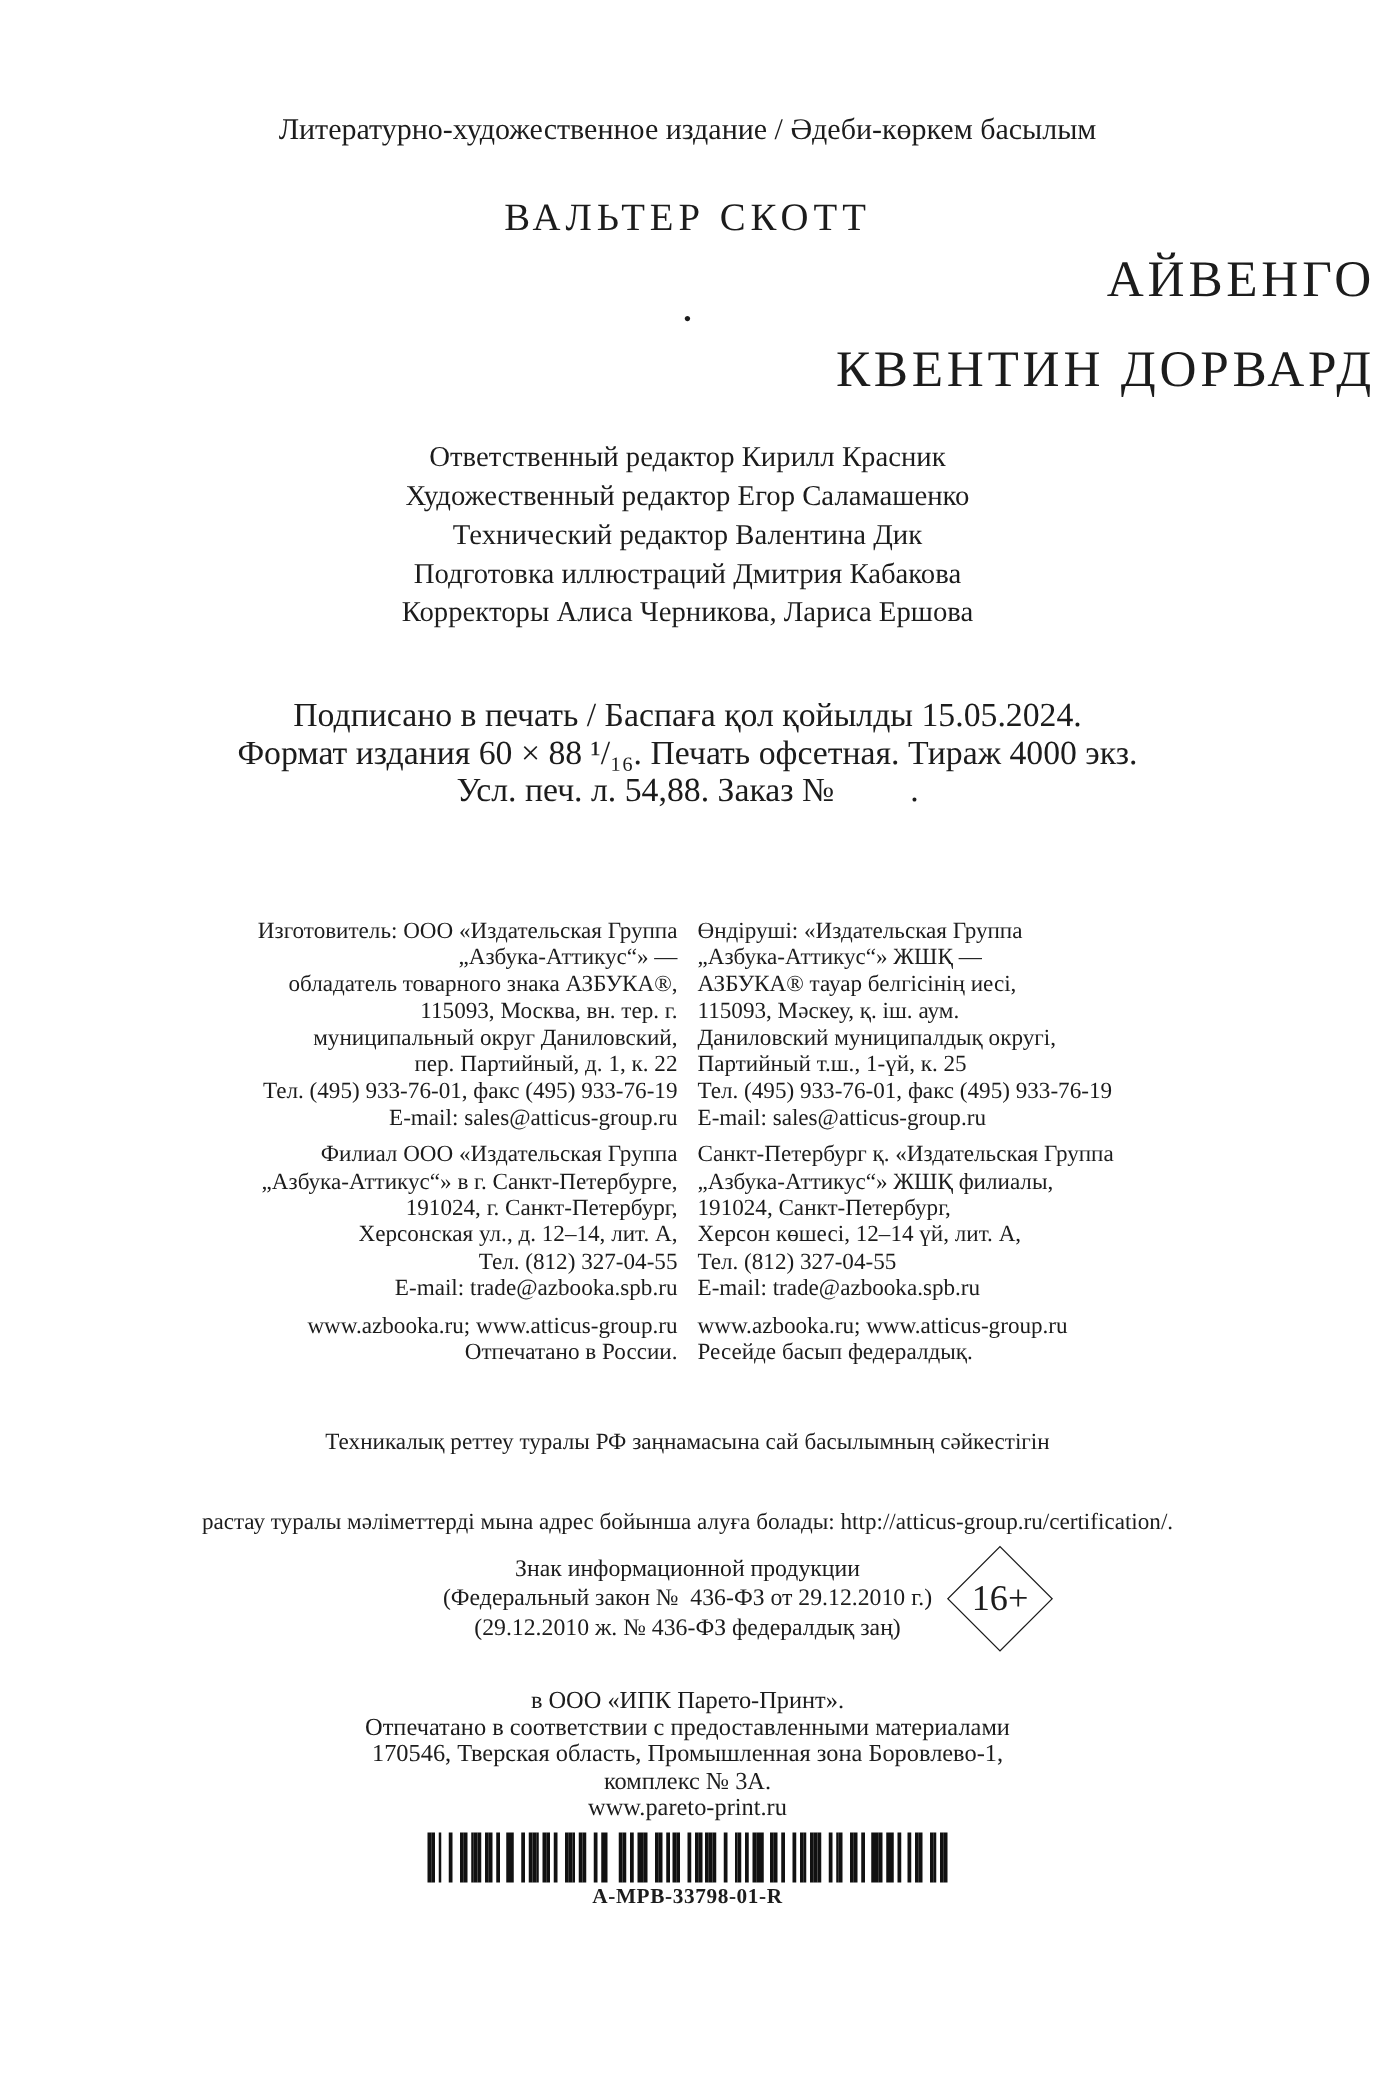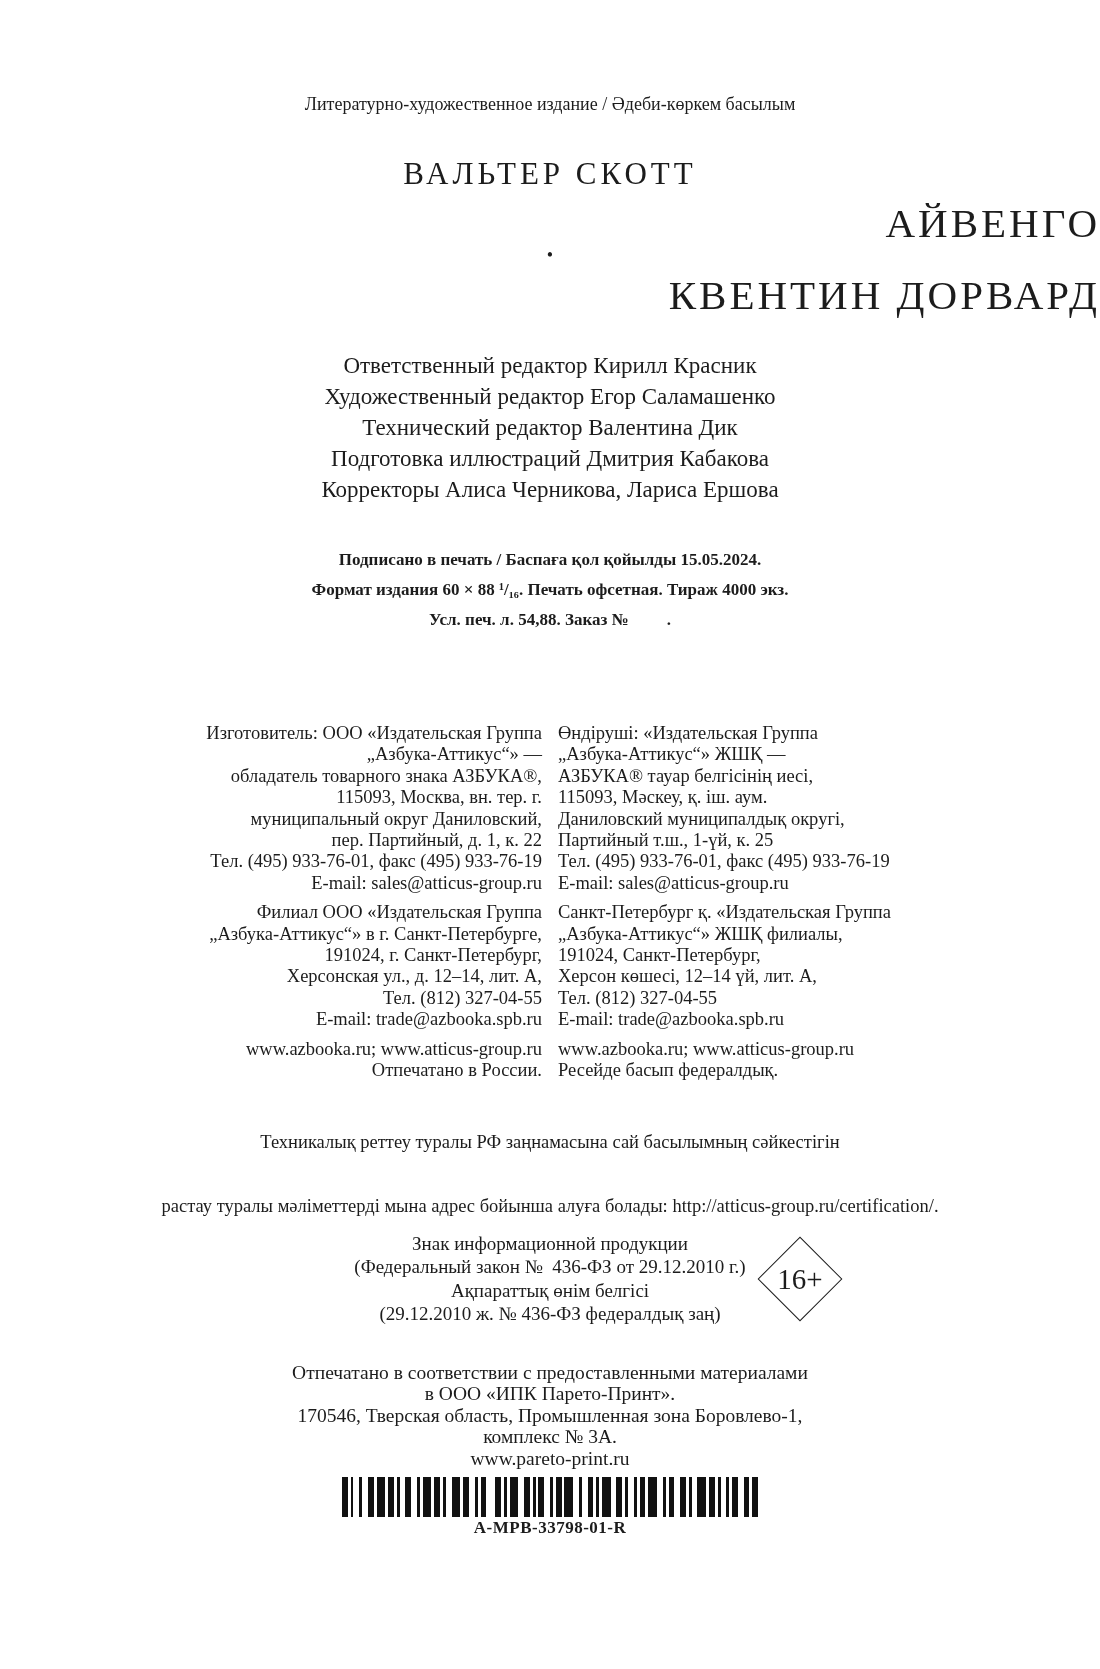--- a/index.html
+++ b/index.html
@@ -8,27 +8,27 @@
     width:1100px; height:1669px;
     margin:0 auto;
     background:#ffffff;
     color:#1c1c1c;
     font-family:"Liberation Serif","DejaVu Serif",serif;
     text-align:center;
     box-sizing:border-box;
     padding-top:90px;
     overflow:hidden;
   }
-  .edition-line { font-size:18px; line-height:28px; }
+  .edition-line { font-size:24px; line-height:28px; }
   .author { margin-top:40px; font-size:31px; letter-spacing:4px; line-height:32px; }
   .book-title { margin-top:8px; font-size:41px; letter-spacing:3px; line-height:50px; font-weight:400;text-align:right; }
   .title-sep { font-size:18px; line-height:14px; }
   .credits { margin-top:30px; font-size:23px; }
   .credits .line { line-height:31px; }
-  .print-info { margin-top:40px; font-size:17px;font-weight:bold; }
+  .print-info { margin-top:52px; font-size:27px; }
   .print-info .line { line-height:30px; }
   .columns {
     display:flex; justify-content:center; gap:16px;
     margin-top:88px; font-size:18.5px;
   }
   .col { width:378px; }
   .col-left  { text-align:right; }
   .col-right { text-align:left; }
   .group { margin-bottom:8px; }
   .group .line { line-height:21.4px; }
@@ -140,31 +140,30 @@
 
   <div class="cert">
       <div class="line">Техникалық реттеу туралы РФ заңнамасына сай басылымның сәйкестігін</div>
       <div class="line">растау туралы мәліметтерді мына адрес бойынша алуға болады: http://atticus-group.ru/certification/.</div>
     </div>
 
   <div class="age-row">
     <div class="age-lines">
         <div class="line">Знак информационной продукции</div>
         <div class="line">(Федеральный закон №&nbsp; 436-ФЗ от 29.12.2010 г.)</div>
-        <div class="line">Ақпараттық өнім белгісі</div>
         <div class="line">(29.12.2010 ж. № 436-ФЗ федералдық заң)</div>
       </div>
     <div class="diamond">
       <span>16+</span>
     </div>
   </div>
 
   <div class="printer">
+      <div class="line">в ООО «ИПК Парето-Принт».</div>
       <div class="line">Отпечатано в соответствии с предоставленными материалами</div>
-      <div class="line">в ООО «ИПК Парето-Принт».</div>
       <div class="line">170546, Тверская область, Промышленная зона Боровлево-1,</div>
       <div class="line">комплекс № 3А.</div>
       <div class="line">www.pareto-print.ru</div>
     </div>
 
   <div class="barcode-wrap">
     <div class="bars">
         <div class="b"></div>
         <div class="b"></div>
         <div></div>

